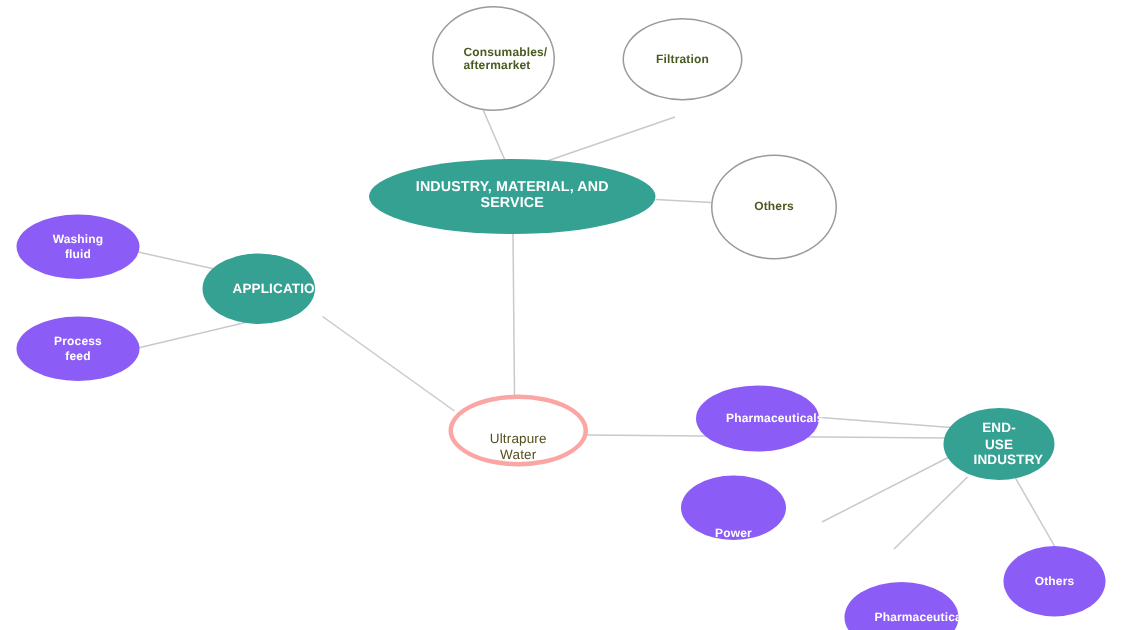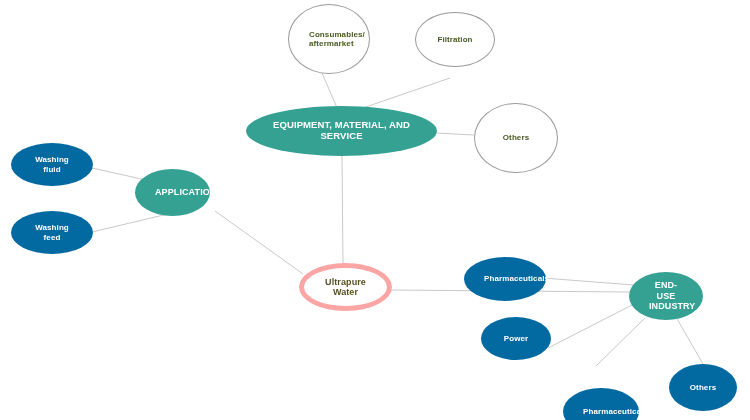--- a/index.html
+++ b/index.html
@@ -46,39 +46,40 @@
   }
   
   .style-teal {
     background: #34a193;
     color: #ffffff;
     font-weight: bold;
     font-size: 9px;
     border: none;
   }
   .style-olive {
-    background: #0369a1;
+    background: #8b5cf6;
     color: #ffffff;
     font-weight: bold;
     font-size: 8px;
     border: none;
   }
   .style-outline {
     background: #ffffff;
     color: #4a5a21;
     font-weight: bold;
     font-size: 8px;
     border: 1px solid #9a9a9a;
   }
   .style-center {
     background: #ffffff;
     color: #4a4320;
-    font-weight: bold;
+    font-weight: normal;
     font-size: 9px;
-    border: 5px solid #fca5a5;
+    border: 3px solid #fca5a5;
+    align-items: flex-end;
   }
   .style-center .node-label {
     color: #55501f;
   }
   .main-ellipse {
     font-size: 9.5px;
   }
 </style>
 </head>
 <body>
@@ -95,47 +96,47 @@
       <line x1="215" y1="211" x2="303" y2="274" stroke="#c9c9c9" stroke-width="1"></line>
       <line x1="391" y1="290" x2="630" y2="292" stroke="#c9c9c9" stroke-width="1"></line>
       <line x1="543" y1="278" x2="634" y2="285" stroke="#c9c9c9" stroke-width="1"></line>
       <line x1="548" y1="348" x2="636" y2="303" stroke="#c9c9c9" stroke-width="1"></line>
       <line x1="596" y1="366" x2="645" y2="318" stroke="#c9c9c9" stroke-width="1"></line>
       <line x1="703" y1="364" x2="676" y2="317" stroke="#c9c9c9" stroke-width="1"></line>
     </svg>
 
   <div id="nodes-layer">
       <div class="node style-teal main-ellipse" style="left: 246px; top: 106px; width: 191px; height: 50px;">
-        <span class="node-label">EQUIPMENT, MATERIAL, AND SERVICE</span>
+        <span class="node-label">INDUSTRY, MATERIAL, AND SERVICE</span>
       </div>
       <div class="node style-outline" style="left: 288px; top: 4px; width: 82px; height: 70px;">
         <span class="node-label">Consumables/ aftermarket</span>
       </div>
       <div class="node style-outline" style="left: 415px; top: 12px; width: 80px; height: 55px;">
         <span class="node-label">Filtration</span>
       </div>
       <div class="node style-outline" style="left: 474px; top: 103px; width: 84px; height: 70px;">
         <span class="node-label">Others</span>
       </div>
       <div class="node style-teal" style="left: 135px; top: 169px; width: 75px; height: 47px;">
         <span class="node-label">APPLICATION</span>
       </div>
       <div class="node style-olive" style="left: 11px; top: 143px; width: 82px; height: 43px;">
         <span class="node-label">Washing fluid</span>
       </div>
       <div class="node style-olive" style="left: 11px; top: 211px; width: 82px; height: 43px;">
-        <span class="node-label">Washing feed</span>
+        <span class="node-label">Process feed</span>
       </div>
       <div class="node style-teal" style="left: 629px; top: 272px; width: 74px; height: 48px; align-items: center;">
         <span class="node-label">END-USE INDUSTRY</span>
       </div>
       <div class="node style-olive" style="left: 464px; top: 257px; width: 82px; height: 44px;">
         <span class="node-label">Pharmaceuticals</span>
       </div>
-      <div class="node style-olive" style="left: 481px; top: 317px; width: 70px; height: 43px;">
+      <div class="node style-olive" style="left: 454px; top: 317px; width: 70px; height: 43px; align-items: flex-end;">
         <span class="node-label">Power</span>
       </div>
       <div class="node style-olive" style="left: 563px; top: 388px; width: 76px; height: 47px;">
         <span class="node-label">Pharmaceuticals</span>
       </div>
       <div class="node style-olive" style="left: 669px; top: 364px; width: 68px; height: 47px;">
         <span class="node-label">Others</span>
       </div>
       <div class="node style-center" style="left: 299px; top: 263px; width: 93px; height: 48px;">
         <span class="node-label">Ultrapure Water</span>

